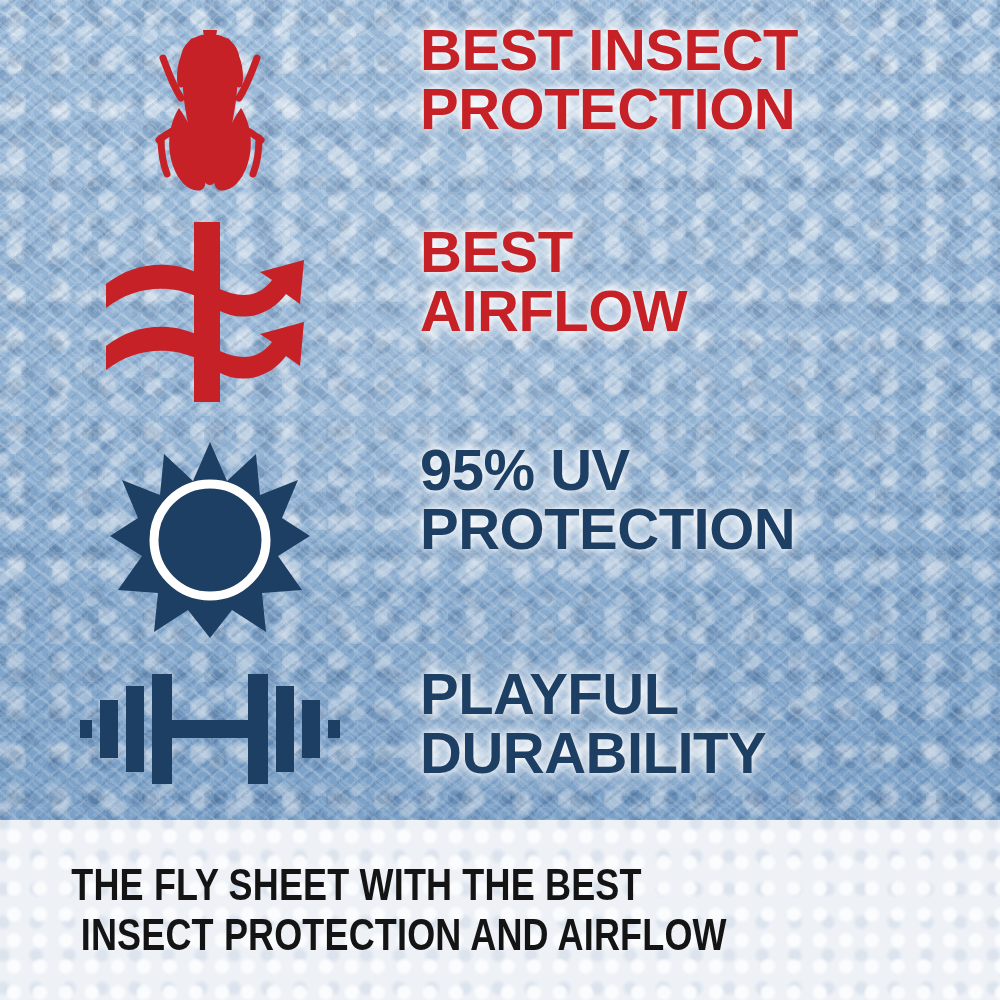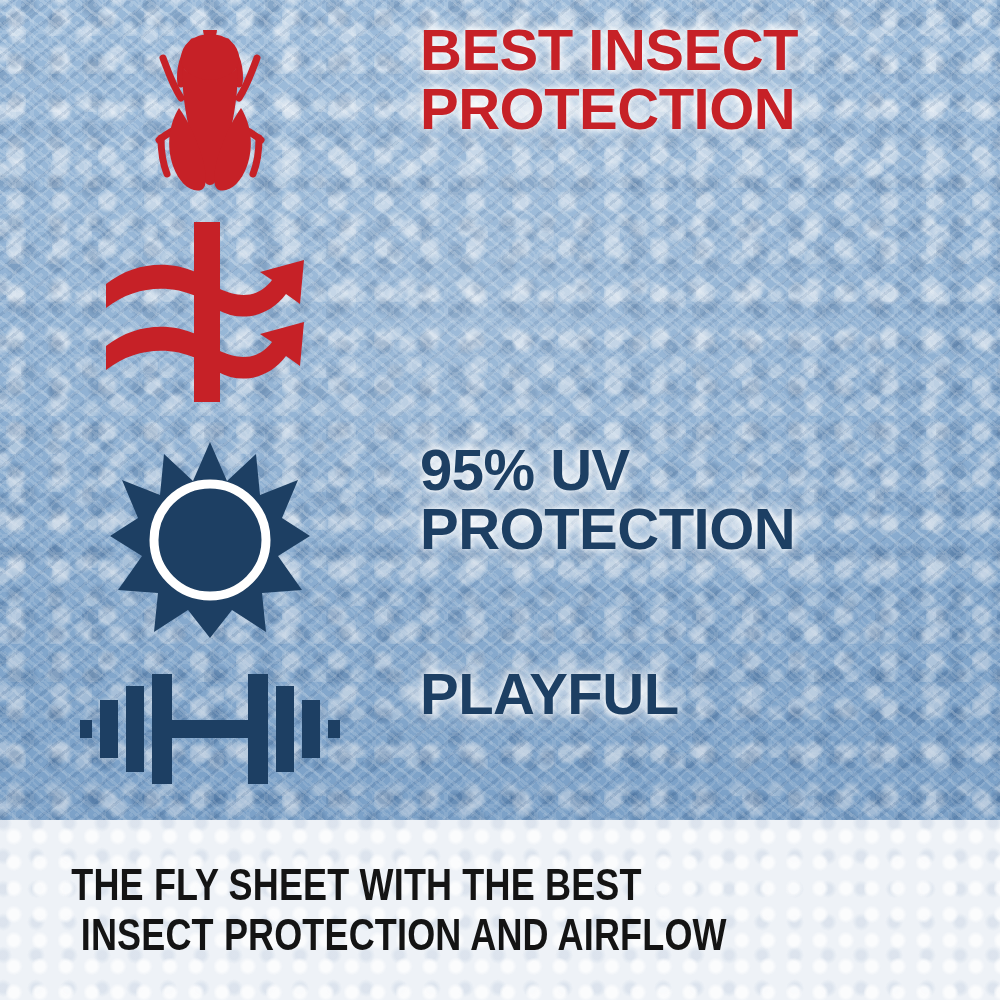--- a/index.html
+++ b/index.html
@@ -220,20 +220,24 @@
         <svg width="220" height="180" viewBox="0 0 220 180">
           <rect x="94" y="0" width="26" height="180" fill="#c62127"></rect>
           <path d="M6 62 C34 40 68 38 96 50 L96 74 C68 62 34 64 6 86 Z" fill="#c62127"></path>
           <path d="M6 124 C34 102 68 100 96 112 L96 136 C68 124 34 126 6 148 Z" fill="#c62127"></path>
           <path d="M118 66 C142 78 160 74 172 58 L160 50 L204 38 L200 82 L186 72
                    C168 96 140 100 118 88 Z" fill="#c62127"></path>
           <path d="M118 128 C142 140 160 136 172 120 L160 112 L204 100 L200 144 L186 134
                    C168 158 140 162 118 150 Z" fill="#c62127"></path>
         </svg>
       </div>
+      <div class="text-cell red-text">
+        <div class="feat-line">BEST</div>
+        <div class="feat-line">AIRFLOW</div>
+      </div>
     </div>
 
     <div class="feature-row row-3">
       <div class="icon-cell">
         <svg width="200" height="200" viewBox="0 0 200 200">
           <polygon fill="#1d3f63" points="
             100,2 117,41 146,14 150,55 188,40 172,78 200,96 168,116
             192,150 152,153 156,192 122,170 100,198 78,170 44,192 48,153
             8,150 32,116 0,96 28,78 12,40 50,55 54,14 83,41"></polygon>
           <circle cx="100" cy="100" r="56" fill="none" stroke="#ffffff" stroke-width="9"></circle>
@@ -256,20 +260,21 @@
             <rect x="92" y="56" width="76" height="18"></rect>
             <rect x="168" y="10" width="20" height="110"></rect>
             <rect x="196" y="22" width="18" height="86"></rect>
             <rect x="222" y="36" width="18" height="58"></rect>
             <rect x="248" y="56" width="12" height="18"></rect>
           </g>
         </svg>
       </div>
       <div class="text-cell navy-text">
         <div class="feat-line">PLAYFUL</div>
+        <div class="feat-line">DURABILITY</div>
       </div>
     </div>
 
   </div>
 
   <div class="banner">
     <div class="banner-tex"></div>
     <div class="banner-inner">
       <div class="banner-line">THE FLY SHEET WITH THE BEST</div>
       <div class="banner-line">INSECT PROTECTION AND AIRFLOW</div>

